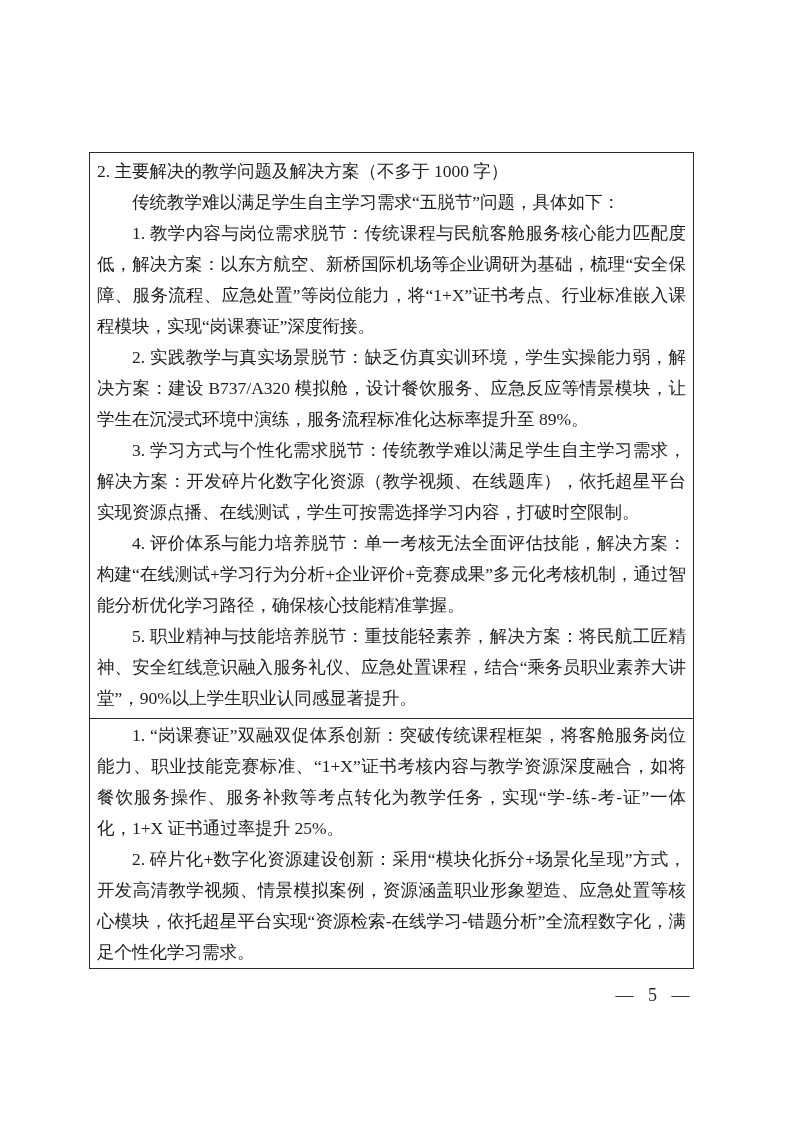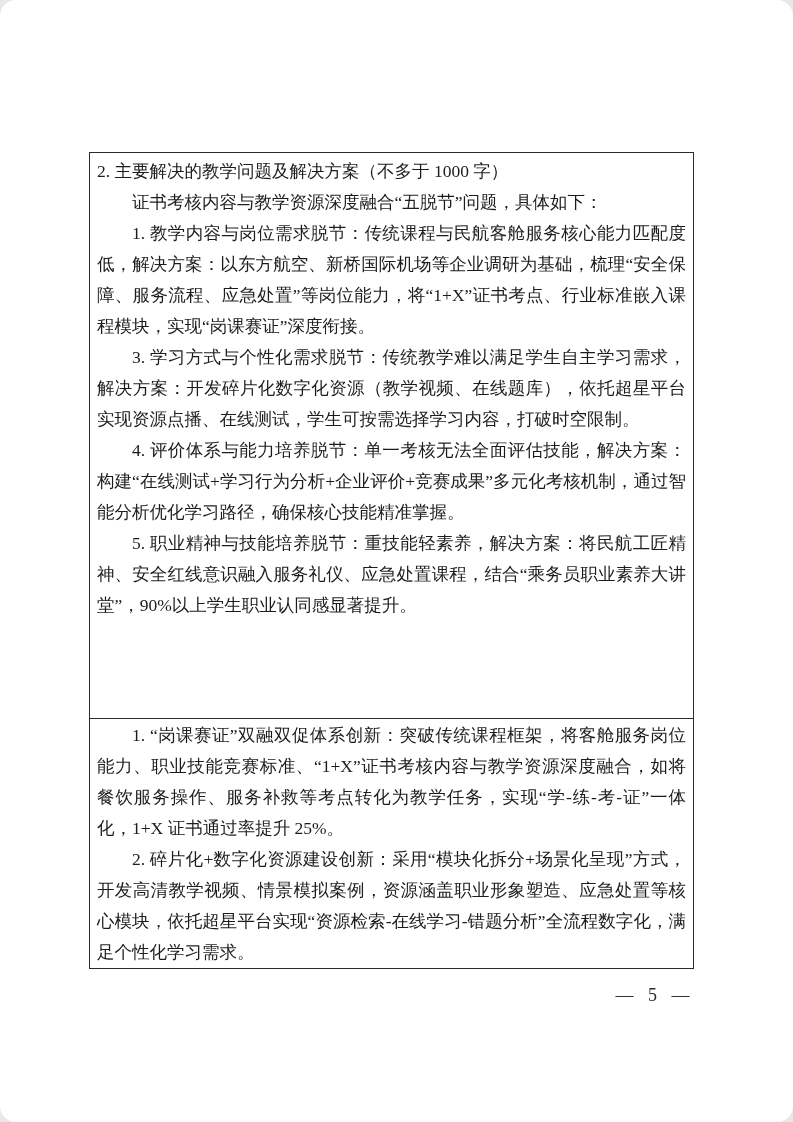--- a/index.html
+++ b/index.html
@@ -9,21 +9,20 @@
   }
   .page {
     position: relative;
     width: 793px;
     height: 1122px;
     margin: 0 auto;
     background: #ffffff;
     font-family: "Liberation Serif", "DejaVu Serif", serif;
     color: #1c1c1c;
     overflow: hidden;
-    border-radius: 16px;
   }
   .doc-table {
     position: absolute;
     left: 89px;
     top: 152px;
     width: 605px;
     border: 1.5px solid #2b2b2b;
     box-sizing: border-box;
     background: #ffffff;
   }
@@ -63,22 +62,23 @@
 </style>
 </head>
 <body>
 
 <div class="page">
 
   <div class="doc-table">
 
     <section class="cell cell-problems">
       <p class="cell-title">2. 主要解决的教学问题及解决方案（不多于 1000 字）</p>
-      <p>证书考核内容与教学资源深度融合“五脱节”问题，具体如下：</p>
+      <p>传统教学难以满足学生自主学习需求“五脱节”问题，具体如下：</p>
       <p>1. 教学内容与岗位需求脱节：传统课程与民航客舱服务核心能力匹配度低，解决方案：以东方航空、新桥国际机场等企业调研为基础，梳理“安全保障、服务流程、应急处置”等岗位能力，将“1+X”证书考点、行业标准嵌入课程模块，实现“岗课赛证”深度衔接。</p>
+      <p>2. 实践教学与真实场景脱节：缺乏仿真实训环境，学生实操能力弱，解决方案：建设 B737/A320 模拟舱，设计餐饮服务、应急反应等情景模块，让学生在沉浸式环境中演练，服务流程标准化达标率提升至 89%。</p>
       <p>3. 学习方式与个性化需求脱节：传统教学难以满足学生自主学习需求，解决方案：开发碎片化数字化资源（教学视频、在线题库），依托超星平台实现资源点播、在线测试，学生可按需选择学习内容，打破时空限制。</p>
       <p>4. 评价体系与能力培养脱节：单一考核无法全面评估技能，解决方案：构建“在线测试+学习行为分析+企业评价+竞赛成果”多元化考核机制，通过智能分析优化学习路径，确保核心技能精准掌握。</p>
       <p>5. 职业精神与技能培养脱节：重技能轻素养，解决方案：将民航工匠精神、安全红线意识融入服务礼仪、应急处置课程，结合“乘务员职业素养大讲堂”，90%以上学生职业认同感显著提升。</p>
     </section>
 
     <section class="cell cell-innovations">
       <p>1. “岗课赛证”双融双促体系创新：突破传统课程框架，将客舱服务岗位能力、职业技能竞赛标准、“1+X”证书考核内容与教学资源深度融合，如将餐饮服务操作、服务补救等考点转化为教学任务，实现“学-练-考-证”一体化，1+X 证书通过率提升 25%。</p>
       <p>2. 碎片化+数字化资源建设创新：采用“模块化拆分+场景化呈现”方式，开发高清教学视频、情景模拟案例，资源涵盖职业形象塑造、应急处置等核心模块，依托超星平台实现“资源检索-在线学习-错题分析”全流程数字化，满足个性化学习需求。</p>
     </section>
 

